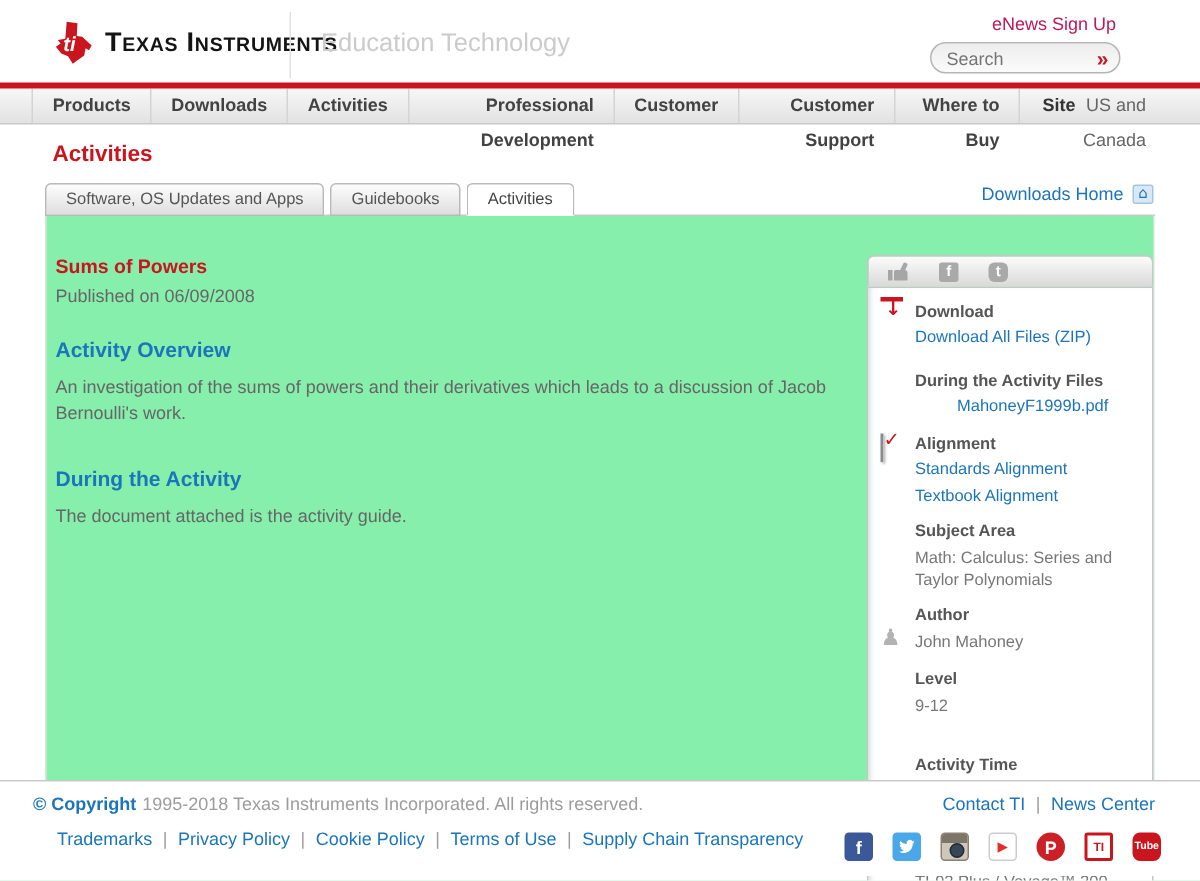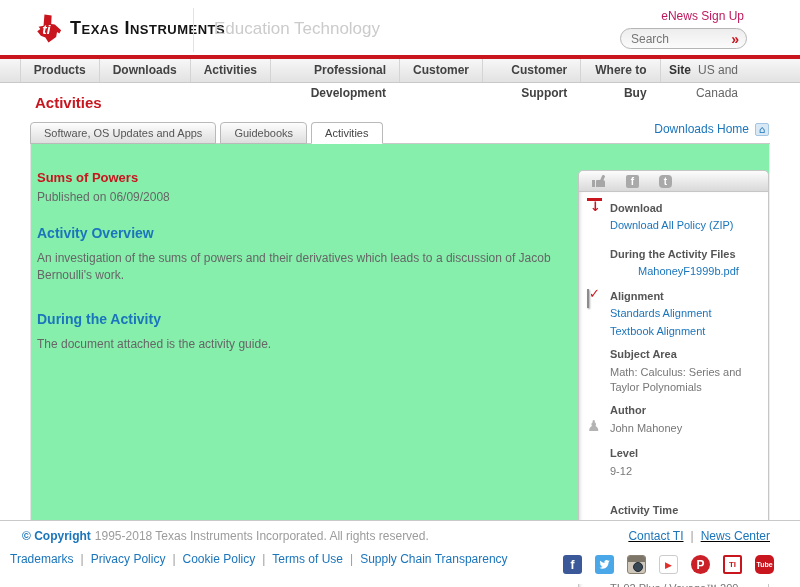--- a/index.html
+++ b/index.html
@@ -21,21 +21,21 @@
   .searchbox input { flex:1; width:85px; border:none; background:transparent; outline:none;
     font-size:12px; color:#777; font-family:inherit; }
   .search-go { color:#c9151e; font-weight:bold; font-size:14px; line-height:1; }
 
   
   .main-nav { height:24px; background:linear-gradient(#f7f7f7,#e2e2e2); border-bottom:1px solid #c9c9c9;
     display:flex; font-size:12px;text-align:right; }
   .nav-spacer { width:30px; border-right:1px solid #d4d4d4; }
   .nav-item { padding:0 13px; line-height:23px; border-right:1px solid #d4d4d4;
     color:#424242; font-weight:bold; }
-  .nav-site { margin-left:auto; padding-right:62px; line-height:23px; font-size:12px; }
+  .nav-site { margin-left:auto; padding-right:36px; line-height:23px; font-size:12px; }
   .nav-site .site-label { font-weight:bold; color:#333; margin-right:7px; }
   .nav-site .site-value { color:#666; }
 
   
   .page-title { margin:11px 0 0 35px; font-size:15px; font-weight:bold; color:#c9151e; height:18px; }
   .tabs-row { position:relative; margin:7px 30px 0; height:25px; display:flex; align-items:flex-end;
     border-bottom:1px solid #c9c9c9; }
   .tab { position:relative; top:1px; margin-right:4px; padding:4px 13px; font-size:11px; color:#555;
     background:linear-gradient(#fdfdfd,#dedede); border:1px solid #b9b9b9;
     border-radius:4px 4px 0 0; white-space:nowrap; }
@@ -91,24 +91,24 @@
     font-family:"DejaVu Sans",sans-serif; }
   .pawn-ic { color:#b3b3b3; font-size:15px; line-height:12px; font-family:"DejaVu Sans",sans-serif; }
   .report-row { margin-bottom:0; align-items:center; }
   .report-link { font-size:12px; font-weight:bold; color:#1b75bb; }
 
   
   .footer { position:relative; height:64px; border-top:1px solid #c9c9c9; background:#fff; }
   .copyright { position:absolute; left:22px; top:8px; font-size:12px; }
   .copy-strong { color:#1b75bb; font-weight:bold; }
   .copy-rest { color:#9c9c9c; margin-left:4px; }
-  .foot-links { position:absolute; left:10px; top:31px; font-size:12px; }
+  .foot-links { position:absolute; left:38px; top:31px; font-size:12px; }
   .foot-links a { color:#1b75bb; }
   .pipe { color:#9c9c9c; margin:0 7px; }
-  .contact-links { position:absolute; right:30px; top:8px; font-size:12px;text-decoration:underline; }
+  .contact-links { position:absolute; right:30px; top:8px; font-size:12px; }
   .contact-links a { color:#1b75bb; }
   .social-row { position:absolute; right:26px; top:34px; display:flex; gap:13px; align-items:center; }
   .sicon { width:19px; height:19px; border-radius:3px; color:#fff; font-weight:bold;
     display:flex; align-items:center; justify-content:center; font-size:12px; }
   .s-fb { background:#3b5998; }
   .s-tw { background:#4aa8e8; }
   .s-ig { position:relative; background:linear-gradient(#8d castiel,#d8d2c6); background:#cfc8ba; border:1px solid #8a8172; overflow:hidden; }
   .s-ig::before { content:""; position:absolute; left:0; top:0; width:100%; height:6px; background:#7d7567; }
   .s-ig::after { content:""; position:absolute; left:5px; top:6px; width:8px; height:8px; border-radius:50%;
     background:#394754; border:1px solid #1f2a33; }
@@ -185,21 +185,21 @@
     </div>
 
     <div class="side-box">
 
       <div class="side-row">
         <div class="side-ic">
           <span class="dl-ic"><span class="arrow">↓</span></span>
         </div>
         <div class="side-tx">
           <div class="side-h">Download</div>
-          <a class="side-link">Download All Policy (ZIP)</a>
+          <a class="side-link">Download All Files (ZIP)</a>
         </div>
       </div>
 
       <div class="indent" style="margin-bottom:13px;">
         <div class="side-h">During the Activity Files</div>
         <a class="side-link" style="margin-bottom:0;padding-left:28px;">MahoneyF1999b.pdf</a>
       </div>
 
       <div class="side-row">
         <div class="side-ic">

